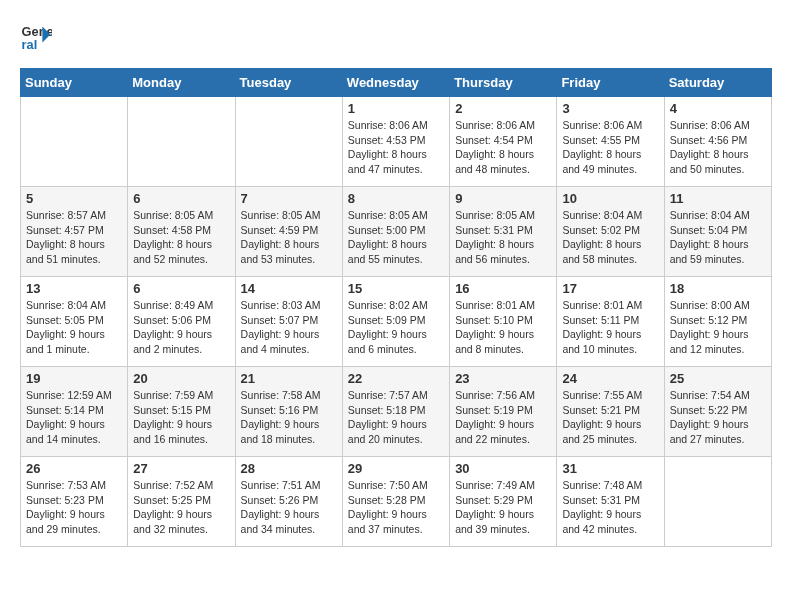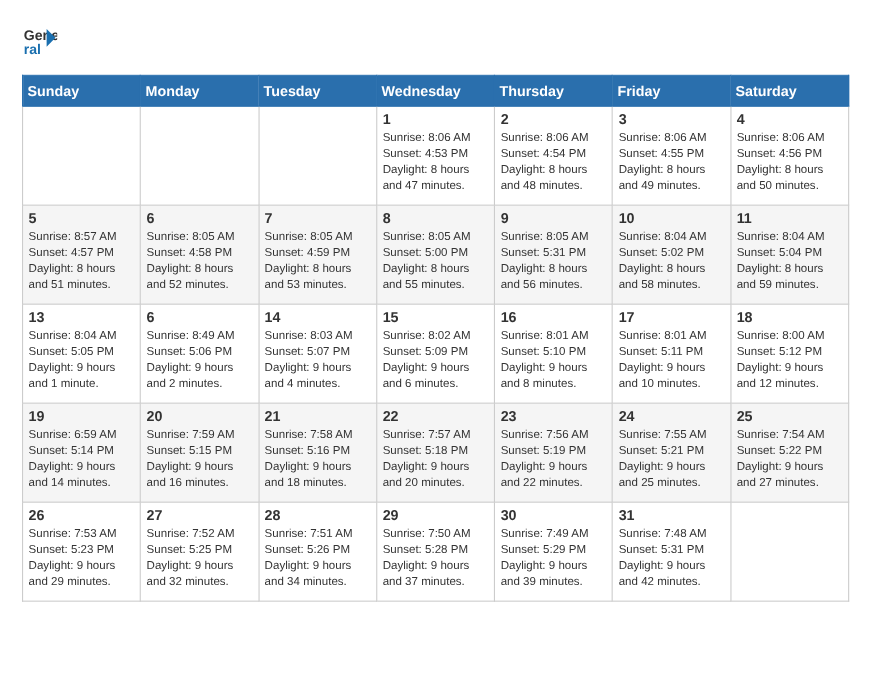--- a/index.html
+++ b/index.html
@@ -229,21 +229,21 @@
         <td>
           <div class="day-number">18</div>
           <div class="day-info">Sunrise: 8:00 AM
 Sunset: 5:12 PM
 Daylight: 9 hours and 12 minutes.</div>
         </td>
       </tr>
       <tr>
         <td>
           <div class="day-number">19</div>
-          <div class="day-info">Sunrise: 6:59 AM
+          <div class="day-info">Sunrise: 12:59 AM
 Sunset: 5:14 PM
 Daylight: 9 hours and 14 minutes.</div>
         </td>
         <td>
           <div class="day-number">20</div>
           <div class="day-info">Sunrise: 7:59 AM
 Sunset: 5:15 PM
 Daylight: 9 hours and 16 minutes.</div>
         </td>
         <td>

